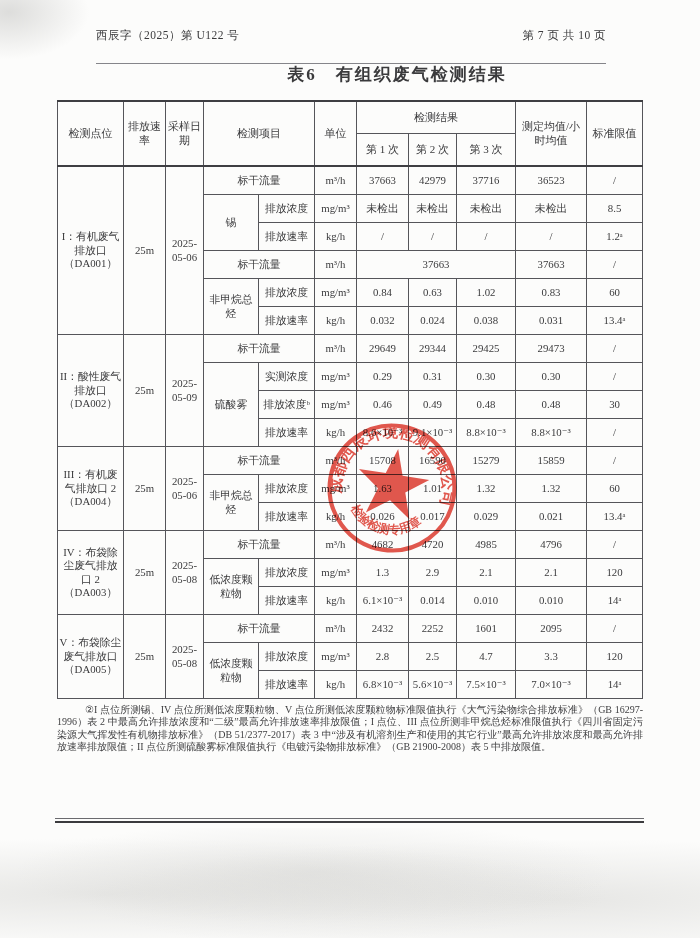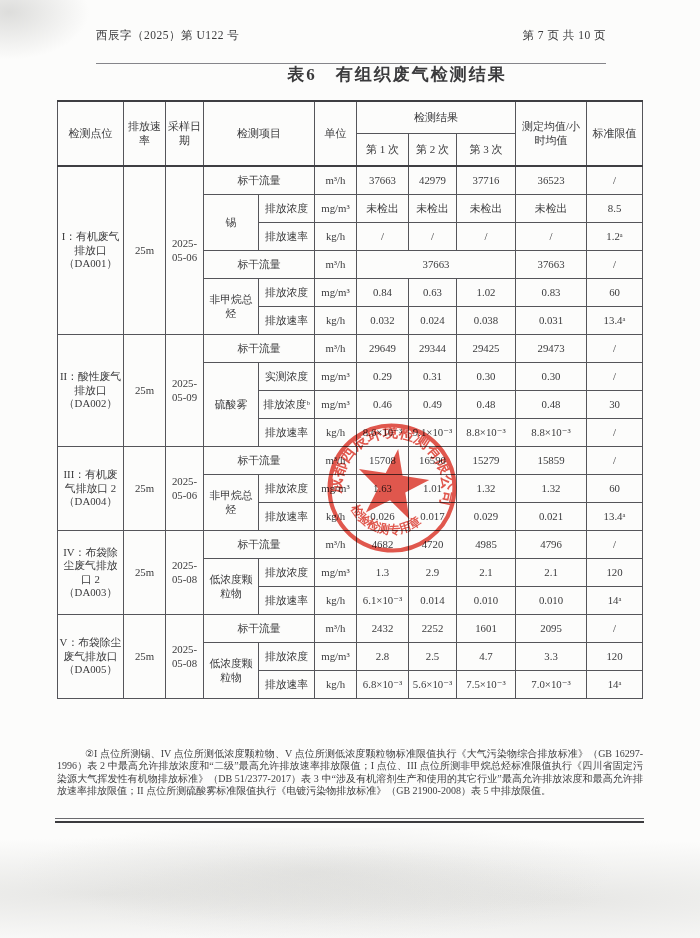--- a/index.html
+++ b/index.html
@@ -21,21 +21,21 @@
     table-layout:fixed;font-size:10.8px;color:#3a3a3c;
     border:1.2px solid #55555a;border-top:2.4px solid #3e3e42;}
   table.report td{border:1px solid #55555a;text-align:center;vertical-align:middle;
     padding:0 1px;line-height:1.25;overflow:hidden;}
   thead td{height:31px;font-size:11px;}
   tbody td{height:27px;}
   tbody tr.first-data-row td{border-top:2.3px solid #3e3e42;}
   .notes{position:absolute;top:704px;left:57px;width:586px;font-size:10px;
     line-height:12.3px;text-align:justify;color:#3e3e40;}
   .notes p{margin:0;}
-  .notes p.indent{text-indent:2.8em;margin-top:44px;}
+  .notes p.indent{text-indent:2.8em;}
   .bottom-rule{position:absolute;top:818px;left:55px;width:589px;height:2px;
     border-top:1.4px solid #6a6a6e;border-bottom:2.4px solid #3b3b3e;}
   .stamp{position:absolute;left:314px;top:410px;width:156px;height:156px;
     mix-blend-mode:multiply;opacity:.82;pointer-events:none;}
   .stamp svg{width:100%;height:100%;}
   .stamp text{font-family:"Liberation Sans","DejaVu Sans",sans-serif;font-weight:bold;}
 </style>
 </head>
 <body>
 

